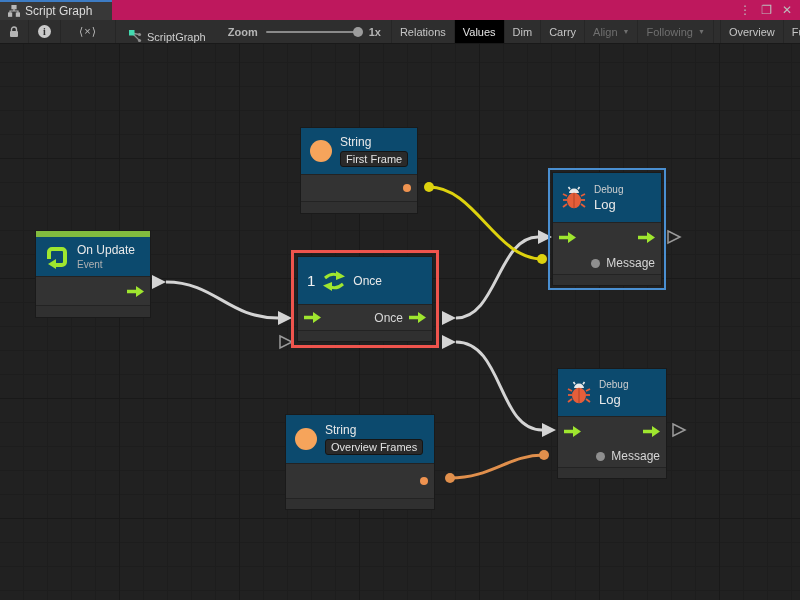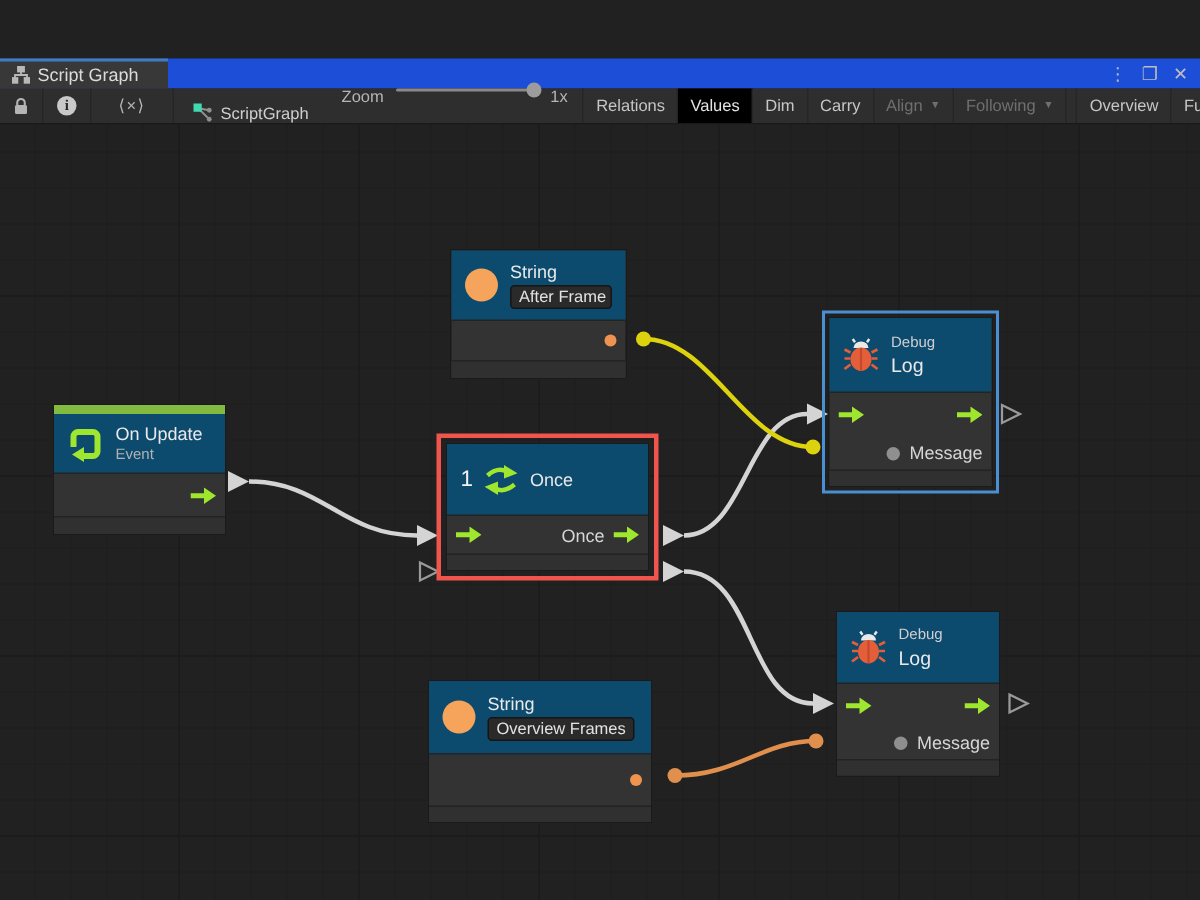--- a/index.html
+++ b/index.html
@@ -1,38 +1,38 @@
 <!DOCTYPE html>
 <html><head>
 <meta charset="utf-8">
 <style>
   * { margin:0; padding:0; box-sizing:border-box; }
   html,body { width:800px; height:600px; overflow:hidden; background:#212121;
     font-family:"Liberation Sans","DejaVu Sans",sans-serif; }
 
   
-  .tabbar { height:20px; background:#1d4ed8; display:flex; align-items:stretch;margin-top:39px; }
+  .tabbar { height:20px; background:#be185d; display:flex; align-items:stretch; }
   .tab { width:112px; background:#383838; border-top:2px solid #3d7cc4;
     display:flex; align-items:center; gap:5px; padding:0 8px; }
   .tab-label { color:#dcdcdc; font-size:12px; white-space:nowrap; }
   .winctrl { margin-left:auto; display:flex; align-items:center; gap:10px; padding-right:8px; }
   .winctrl span { color:#bdbdbd; font-size:12px; line-height:1; cursor:default; }
 
   
   .toolbar { height:24px; background:#2e2e2e; border-bottom:1px solid #191919;
     display:flex; align-items:stretch; font-size:11px; color:#c6c6c6; }
   .tbtn { display:flex; align-items:center; justify-content:center; padding:0 8px;
     border-right:1px solid #262626; white-space:nowrap; }
   .tbtn.icon-btn { padding:0 9px; }
   .tbtn.wide { padding:0 18px; }
   .tbtn.active { background:#000000; color:#e4e4e4; }
   .tbtn.disabled { color:#6f6f6f; }
   .caret { font-size:7px; margin-left:5px; color:inherit; }
   .graph-ref { display:flex; align-items:flex-end; gap:5px; padding:0 12px; color:#cfcfcf; }
-  .zoomwrap { display:flex; align-items:flex-start; gap:8px; padding:0 10px; color:#b5b5b5; }
+  .zoomwrap { display:flex; align-items:center; gap:8px; padding:0 10px; color:#b5b5b5;font-weight:bold; }
   .slider { position:relative; width:95px; height:2px; background:#8a8a8a; border-radius:1px; }
   .thumb { position:absolute; right:-2px; top:-4px; width:10px; height:10px;
     border-radius:50%; background:#9c9c9c; }
   .group-right { margin-left:auto; display:flex; align-items:stretch; border-left:1px solid #262626; }
   .infocircle { width:13px; height:13px; border-radius:50%; background:#c9c9c9; color:#2b2b2b;
     font-size:10px; font-weight:bold; display:flex; align-items:center; justify-content:center;
     font-family:"Liberation Serif",serif; }
   .codeglyph { color:#b8b8b8; font-size:11px; letter-spacing:1px; }
 
   
@@ -168,21 +168,21 @@
     <path d="M450 434 C 492 434, 508 411, 544 411" fill="none" stroke="#e08f4c" stroke-width="3"></path>
     <circle cx="450" cy="434" r="5" fill="#e08f4c"></circle>
     <circle cx="544" cy="411" r="5" fill="#e08f4c"></circle>
   </svg>
 
   <div class="node" style="left:300px; top:83px; width:118px;">
     <div class="hdr" style="height:47px;">
       <div class="bigcircle"></div>
       <div class="col">
         <span class="title">String</span>
-        <span class="valuebox">After Frame</span>
+        <span class="valuebox">First Frame</span>
       </div>
     </div>
     <div class="row" style="height:26px;">
       <div class="spacer"></div>
       <div class="dot-orange"></div>
     </div>
     <div class="footer" style="height:12px;"></div>
   </div>
 
   <div class="node" style="left:35px; top:186px; width:116px;">

